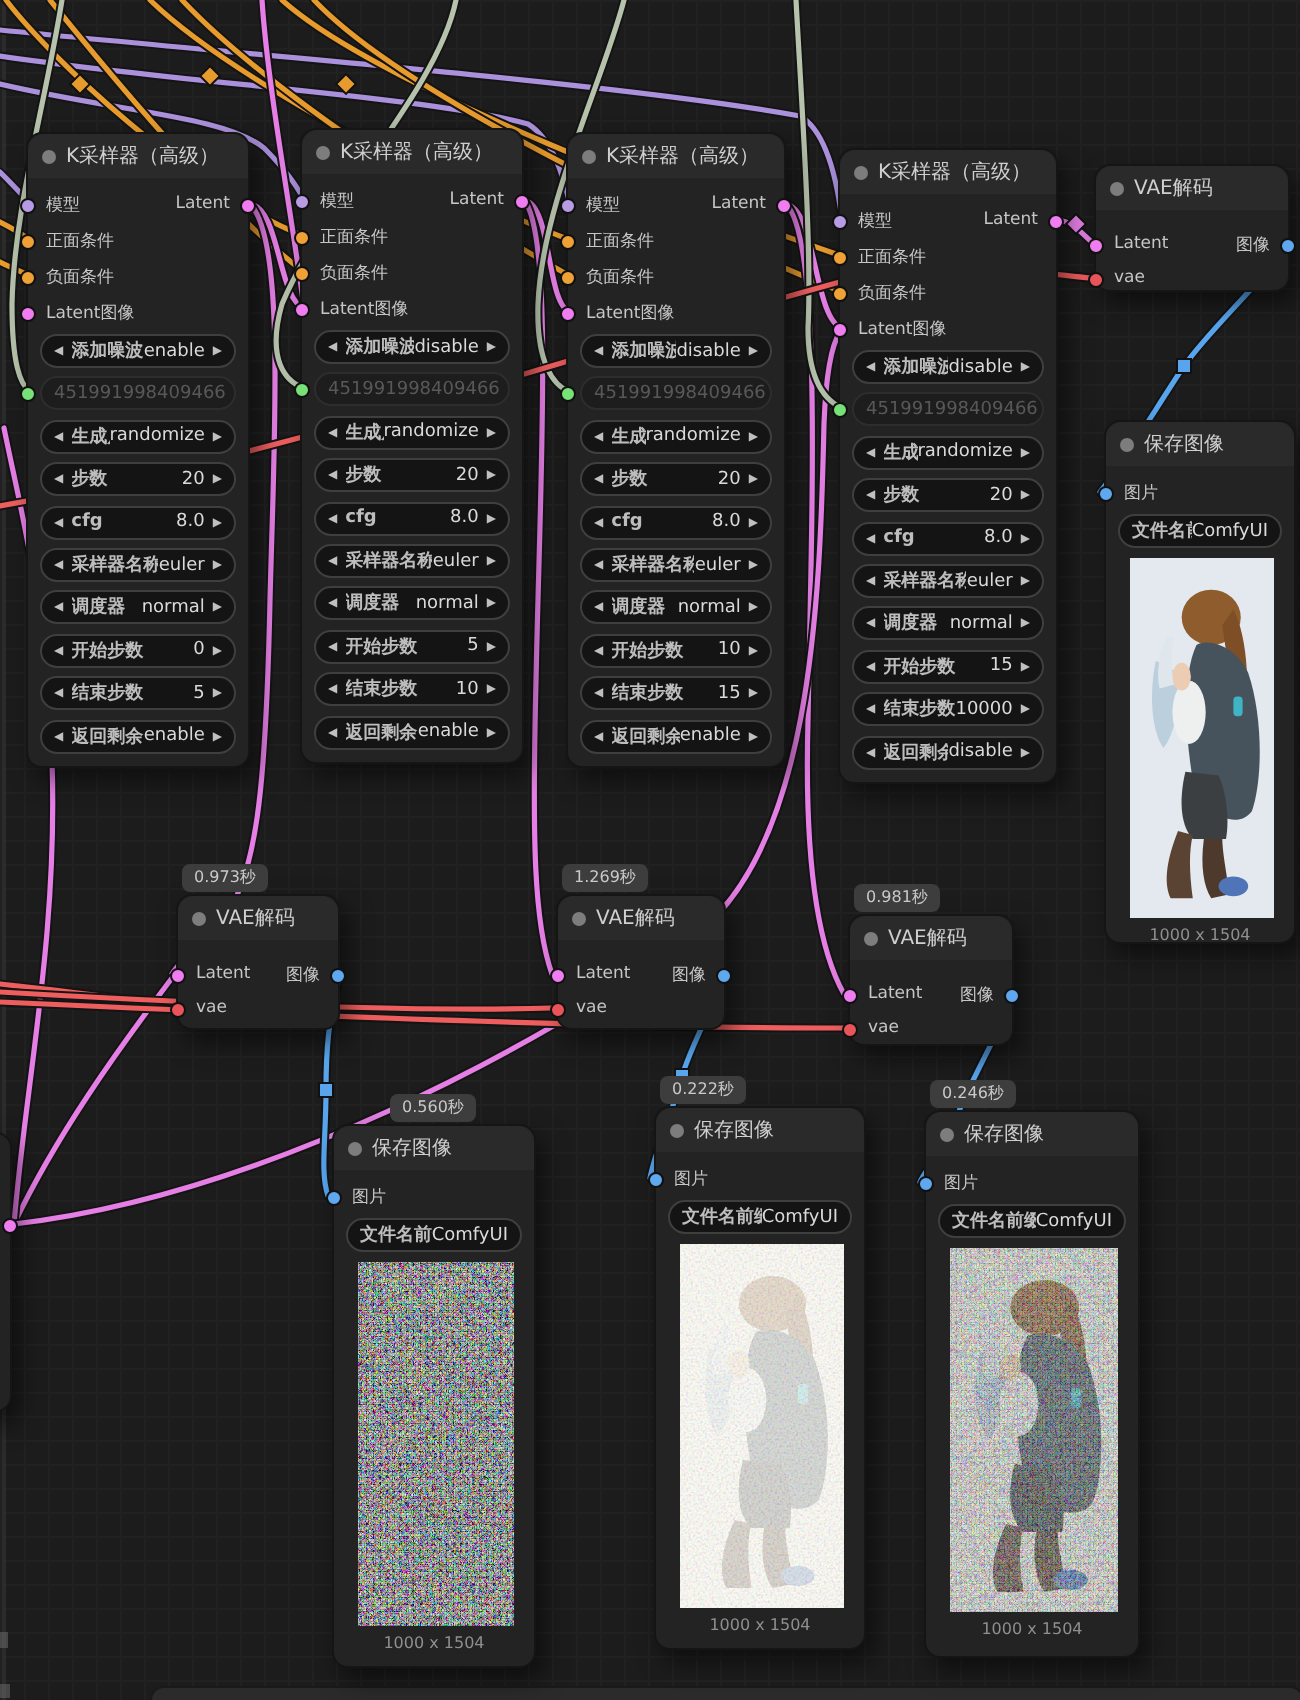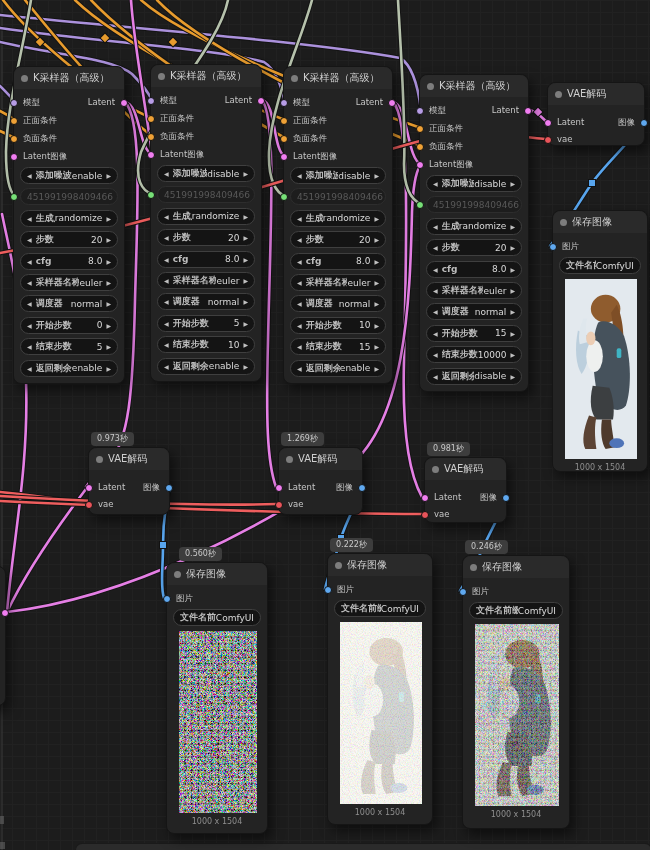--- a/index.html
+++ b/index.html
@@ -494,21 +494,21 @@
         <span class="ttext">VAE解码</span>
       </div>
       <span class="dot" style="left: -4px; top: 36px; background: rgb(240, 125, 240);"></span>
       <span class="slabel" style="left: 9px; top: 34px;">Latent</span>
       <span class="dot" style="left: -4px; top: 53px; background: rgb(233, 84, 90);"></span>
       <span class="slabel" style="left: 9px; top: 51px;">vae</span>
       <span class="dot" style="right: -4px; top: 36px; background: rgb(95, 168, 239);"></span>
       <span class="slabel out" style="right: 9px; top: 34px;">图像</span>
     </div>
     <div class="node" style="left: 166px; top: 562px; width: 102px; height: 272px;">
-      <div class="badge" style="left: 12px; top: -16px;">0.560秒</div>
+      <div class="badge" style="left: 28px; top: -16px;">0.560秒</div>
       <div class="ntitle">
         <span class="tdot"></span>
         <span class="ttext">保存图像</span>
       </div>
       <span class="dot" style="left: -4px; top: 32px; background: rgb(95, 168, 239);"></span>
       <span class="slabel" style="left: 9px; top: 30px;">图片</span>
       <div class="pill" style="left: 6px; right: 6px; top: 46px;">
         <span class="wlabel">文件名前缀</span>
         <span class="wvalue">ComfyUI</span>
       </div>

